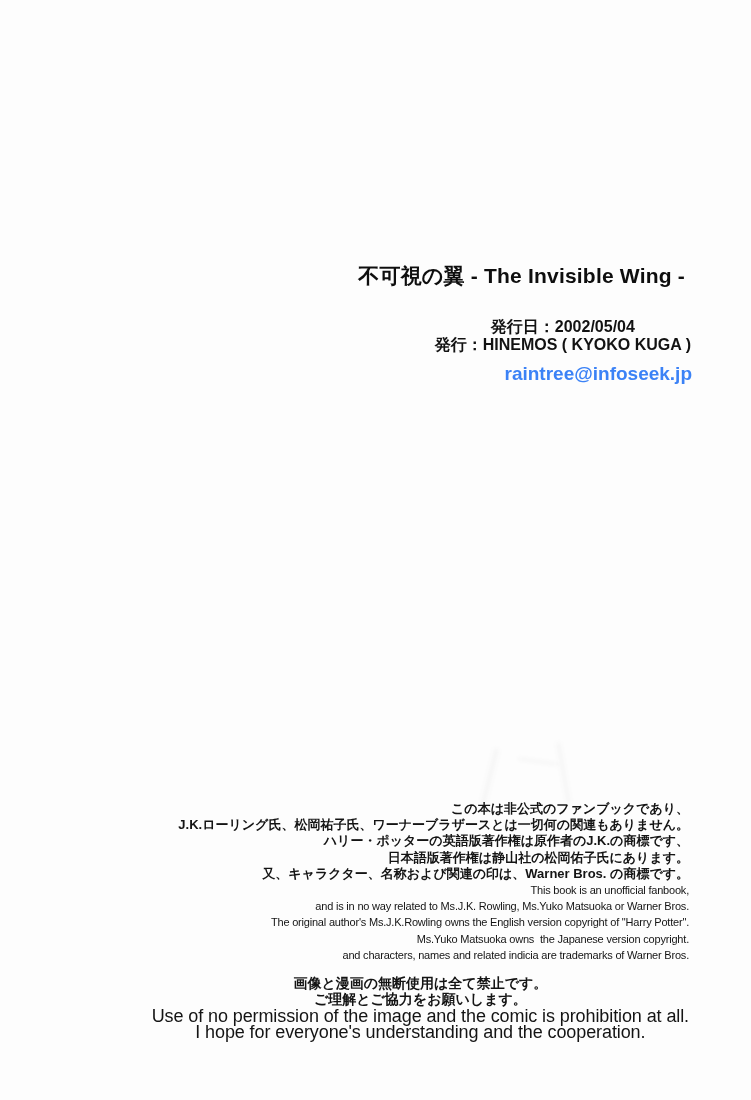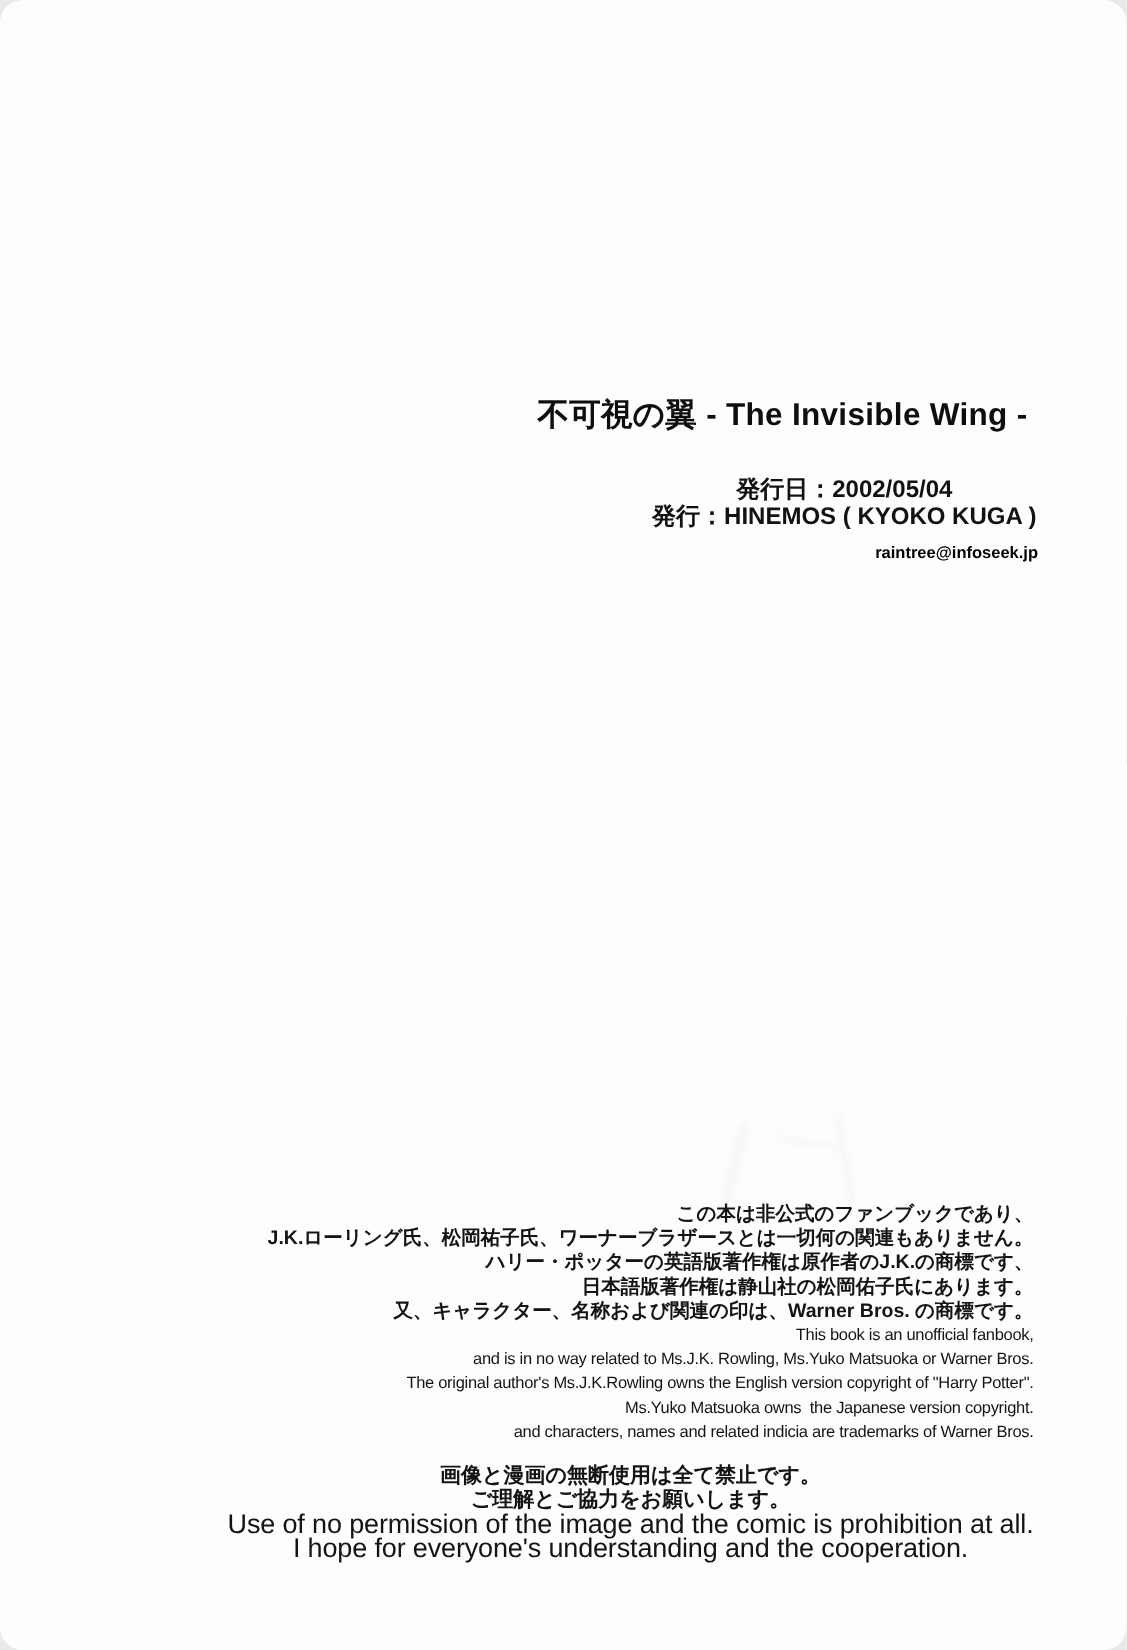--- a/index.html
+++ b/index.html
@@ -2,42 +2,41 @@
 <html style="--bg: #fdfdfd; --ink: #161616;"><head>
 <meta charset="utf-8">
 <style>
   :root { --bg:#fdfdfd; --ink:#161616; }
   html,body { margin:0; padding:0; background:#e9e9e9; }
   #page {
     position:relative; width:751px; height:1100px;
     background:var(--bg); color:var(--ink);
     font-family:"Liberation Sans","DejaVu Sans",sans-serif;
     overflow:hidden;
-    border-radius:15px;
   }
   .line { white-space:pre; }
 
   
   #book-title {
     position:absolute; top:262px; right:66px; margin:0;
     font-size:21px; font-weight:bold; letter-spacing:0.2px;
     color:#0e0e0e; white-space:pre;
   }
 
   
   #pub-info {
     position:absolute; top:318px; right:60px;
     text-align:center; font-size:16px; font-weight:bold;
     line-height:17.5px; color:#121212;
   }
 
   
   #contact-email {
     position:absolute; top:363px; right:59px;
-    font-size:11px; font-weight:bold; color:#000000;
+    font-size:19px; font-weight:bold; color:#3b82f6;
   }
 
   
   #disclaimer {
     position:absolute; top:801px; right:62px;
     text-align:right; line-height:16.2px; color:#141414;
   }
   #disclaimer .jp { font-size:13px; font-weight:bold; }
   #disclaimer .en { font-size:11px; font-weight:normal; letter-spacing:-0.2px; }
 

